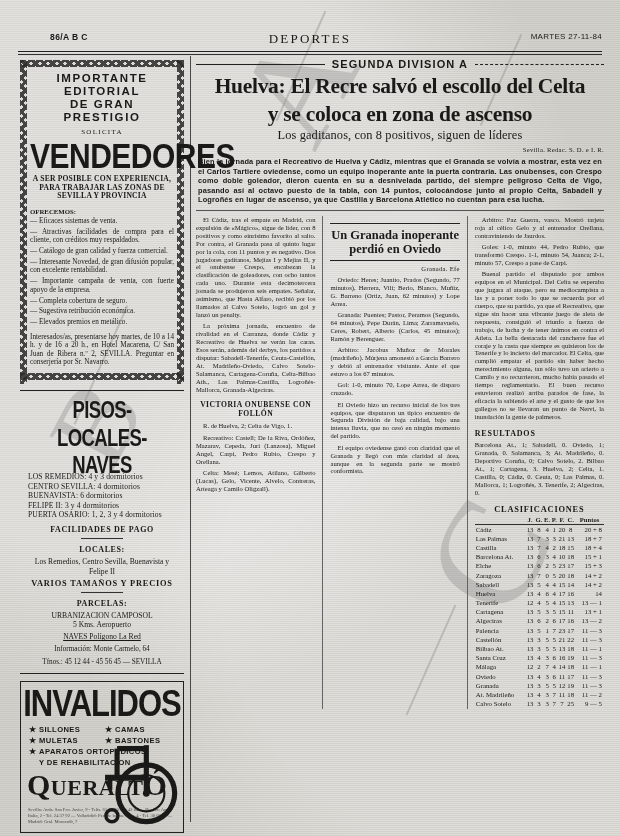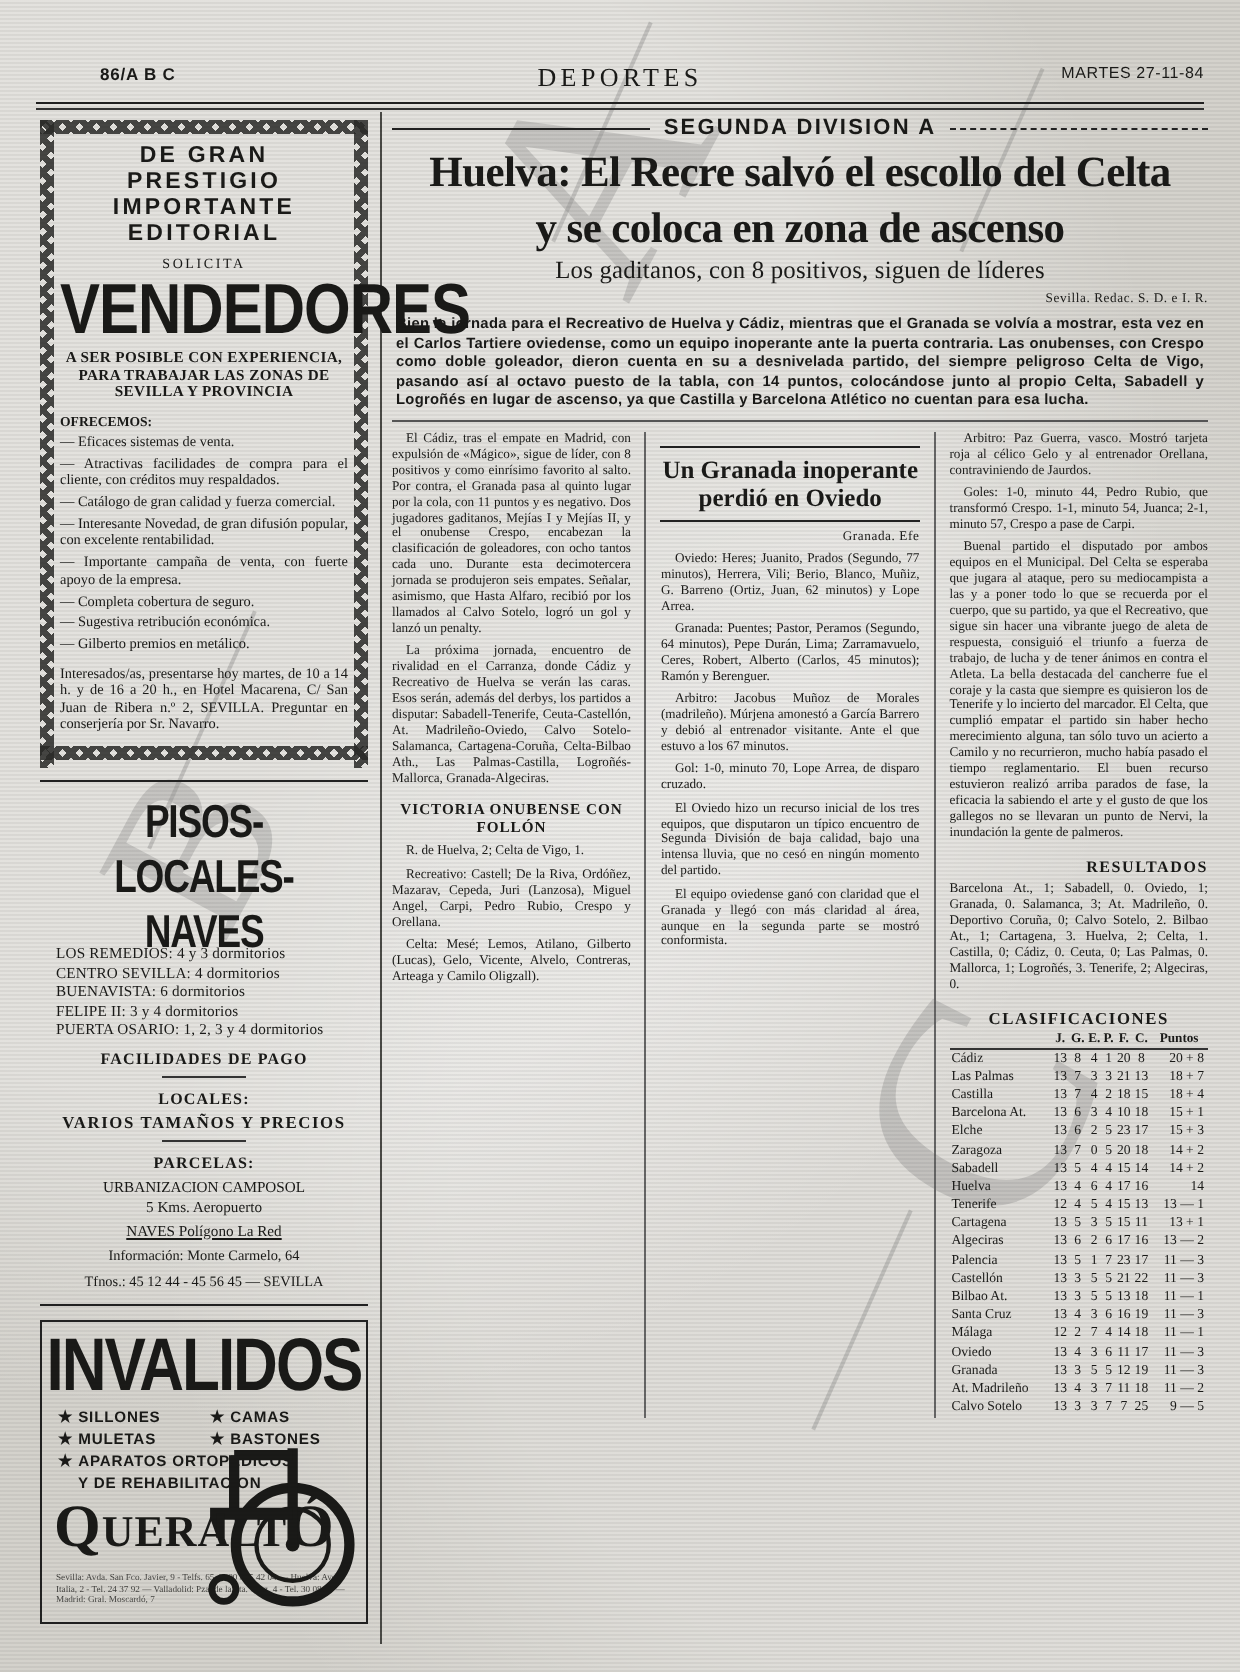--- a/index.html
+++ b/index.html
@@ -83,21 +83,21 @@
 
   .cols3{display:flex;margin-top:5px;}
   .col{font:normal 6.6px "Liberation Serif",serif;line-height:7.9px;text-align:justify;}
   .c1{width:122px;padding-right:7px;border-right:1px solid #666;}
   .c2{width:132px;padding:0 7px;border-right:1px solid #666;}
   .c3{width:132px;padding-left:7px;}
   .col p{margin:0 0 3.5px 0;text-indent:7px;}
   .secthead{text-align:center;font:bold 7.6px "Liberation Serif",serif;letter-spacing:.5px;margin:7px 0 4px;}
   .boxhead{border-top:1.4px solid #222;border-bottom:1.4px solid #222;margin:7px 0 4px;padding:4px 0 4px;}
   .boxhead .t{text-align:center;font:bold 12.5px "Liberation Serif",serif;line-height:14px;}
-  .res-h{text-align:right;font:bold 8px "Liberation Serif",serif;letter-spacing:.8px;margin:8px 0 3px;}
+  .res-h{text-align:left;font:bold 8px "Liberation Serif",serif;letter-spacing:.8px;margin:8px 0 3px;}
   .res-b{font:normal 6.6px "Liberation Serif",serif;line-height:8.1px;text-align:justify;}
   .cls-h{text-align:center;font:bold 8.4px "Liberation Serif",serif;letter-spacing:.8px;margin:8px 0 2px;}
 
   table.cls{width:100%;border-collapse:collapse;font:normal 6.8px "Liberation Serif",serif;}
   table.cls th{font-weight:bold;font-size:6.6px;text-align:center;padding:0 0 1px;border-bottom:1px solid #333;}
   table.cls th.tn{text-align:left;}
   table.cls td{text-align:center;padding:.3px 0;line-height:8.6px;}
   table.cls td.tn{text-align:left;padding-left:1px;white-space:nowrap;}
   table.cls td.pt{text-align:right;padding-right:2px;white-space:nowrap;}
 
@@ -135,49 +135,50 @@
 
   <div class="vrule" style="left:190px;top:56px;height:766px;"></div>
 
   <div class="adcol">
 
     <div class="ad1">
       <div class="zig"></div>
       <div class="zigv" style="left:0;top:0;"></div>
       <div class="zigv" style="right:0;top:0;"></div>
       <div class="inner">
+        <div class="ad-h1">IMPORTANTE  EDITORIAL</div>
         <div class="ad-h1">DE GRAN PRESTIGIO</div>
-        <div class="ad-h1">IMPORTANTE  EDITORIAL</div>
         <div class="ad-sol">SOLICITA</div>
         <div class="ad-vend">VENDEDORES</div>
         <div class="ad-sub">A SER POSIBLE CON EXPERIENCIA, PARA TRABAJAR LAS ZONAS DE SEVILLA Y PROVINCIA</div>
         <div class="ad-off">OFRECEMOS:</div>
         <div class="ad-li">— Eficaces sistemas de venta.</div>
         <div class="ad-li">— Atractivas facilidades de compra para el cliente, con créditos muy respaldados.</div>
         <div class="ad-li">— Catálogo de gran calidad y fuerza comercial.</div>
         <div class="ad-li">— Interesante Novedad, de gran difusión popular, con excelente rentabilidad.</div>
         <div class="ad-li">— Importante campaña de venta, con fuerte apoyo de la empresa.</div>
         <div class="ad-li">— Completa cobertura de seguro.</div>
         <div class="ad-li">— Sugestiva retribución económica.</div>
-        <div class="ad-li">— Gilberto premios en metálico.</div>
+        <div class="ad-li">— Elevados premios en metálico.</div>
         <div class="ad-tail">Interesados/as, presentarse hoy martes, de 10 a 14 h. y de 16 a 20 h., en Hotel Macarena, C/ San Juan de Ribera n.º 2, SEVILLA. Preguntar en conserjería por Sr. Navarro.</div>
       </div>
       <div class="zig" style="margin-top:3px;"></div>
     </div>
 
     <div class="ad2">
       <div class="ad2-h">PISOS-LOCALES-NAVES</div>
       <div class="ad2-li">LOS REMEDIOS: 4 y 3 dormitorios</div>
       <div class="ad2-li">CENTRO SEVILLA: 4 dormitorios</div>
       <div class="ad2-li">BUENAVISTA: 6 dormitorios</div>
       <div class="ad2-li">FELIPE II: 3 y 4 dormitorios</div>
       <div class="ad2-li">PUERTA OSARIO: 1, 2, 3 y 4 dormitorios</div>
       <div class="ad2-c">FACILIDADES DE PAGO</div>
       <div class="hairline"></div>
       <div class="ad2-c">LOCALES:</div>
+      <div class="ad2-c2">Los Remedios, Centro Sevilla, Buenavista y Felipe II</div>
       <div class="ad2-c3">VARIOS TAMAÑOS Y PRECIOS</div>
       <div class="hairline"></div>
       <div class="ad2-c">PARCELAS:</div>
       <div class="ad2-c2">URBANIZACION CAMPOSOL</div>
       <div class="ad2-c2">5 Kms. Aeropuerto</div>
       <div class="ad2-c2" style="margin-top:3px;text-decoration:underline;">NAVES Polígono La Red</div>
       <div class="ad2-info">Información: Monte Carmelo, 64</div>
       <div class="ad2-info">Tfnos.: 45 12 44 - 45 56 45 — SEVILLA</div>
     </div>
 

